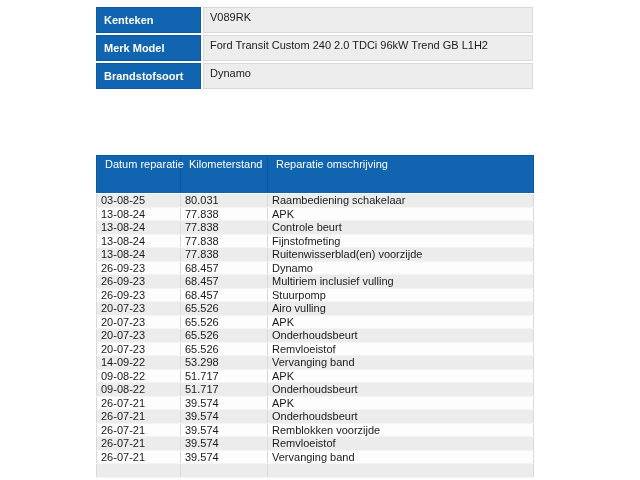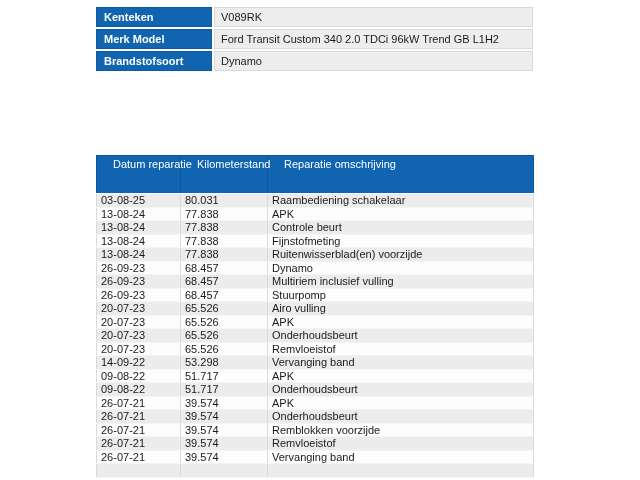--- a/index.html
+++ b/index.html
@@ -29,31 +29,31 @@
   .vehicle-table th {
     width: 92px;
     background: #1164B0;
     border: 1px solid #0D5AA0;
     color: #ffffff;
     font-size: 11px;
     font-weight: bold;
     text-align: left;
     height: 18px;
     line-height: 18px;
-    padding: 0 15px 0 7px;
+    padding: 0 4px 0 7px;
     white-space: nowrap;
   }
   .vehicle-table td {
     background: #EDEDED;
     border: 1px solid #D9D9D9;
     color: #1A1A1A;
     font-size: 11px;
     height: 18px;
     line-height: 18px;
-    padding: 0 2px 0 6px;
+    padding: 0 2px 6px 6px;
     white-space: nowrap;
     overflow: hidden;
   }
 
   
   .repair-table {
     position: absolute;
     left: 96px;
     top: 155px;
     width: 437px;
@@ -64,21 +64,21 @@
   .repair-table col.c2 { width: 87px; }
   .repair-table col.c3 { width: 266px; }
   .repair-table th {
     background: #1164B0;
     color: #ffffff;
     font-size: 11px;
     font-weight: normal;
     text-align: left;
     vertical-align: top;
     height: 35px;
-    padding: 2px 2px 0 16px;
+    padding: 2px 2px 0 8px;
     border-right: 1px solid #0C579F;
     border-left: 1px solid #0C579F;
     border-top: 1px solid #0C579F;
     border-bottom: 1px solid #ffffff;
     white-space: nowrap;
   }
   .repair-table td {
     font-size: 11px;
     color: #1A1A1A;
     height: 12.5px;
@@ -100,21 +100,21 @@
 <div class="canvas">
 
   <table class="vehicle-table">
     <tbody>
         <tr>
           <th>Kenteken</th>
           <td>V089RK</td>
         </tr>
         <tr>
           <th>Merk Model</th>
-          <td>Ford Transit Custom 340 2.0 TDCi 96kW Trend GB L1H2</td>
+          <td>Ford Transit Custom 240 2.0 TDCi 96kW Trend GB L1H2</td>
         </tr>
         <tr>
           <th>Brandstofsoort</th>
           <td>Dynamo</td>
         </tr>
       </tbody>
   </table>
 
   <table class="repair-table">
     <colgroup>

